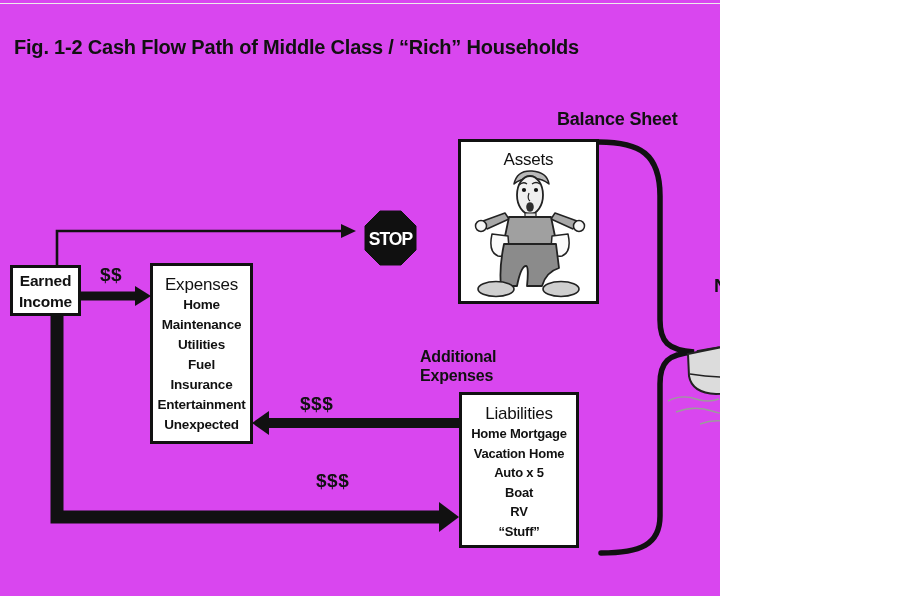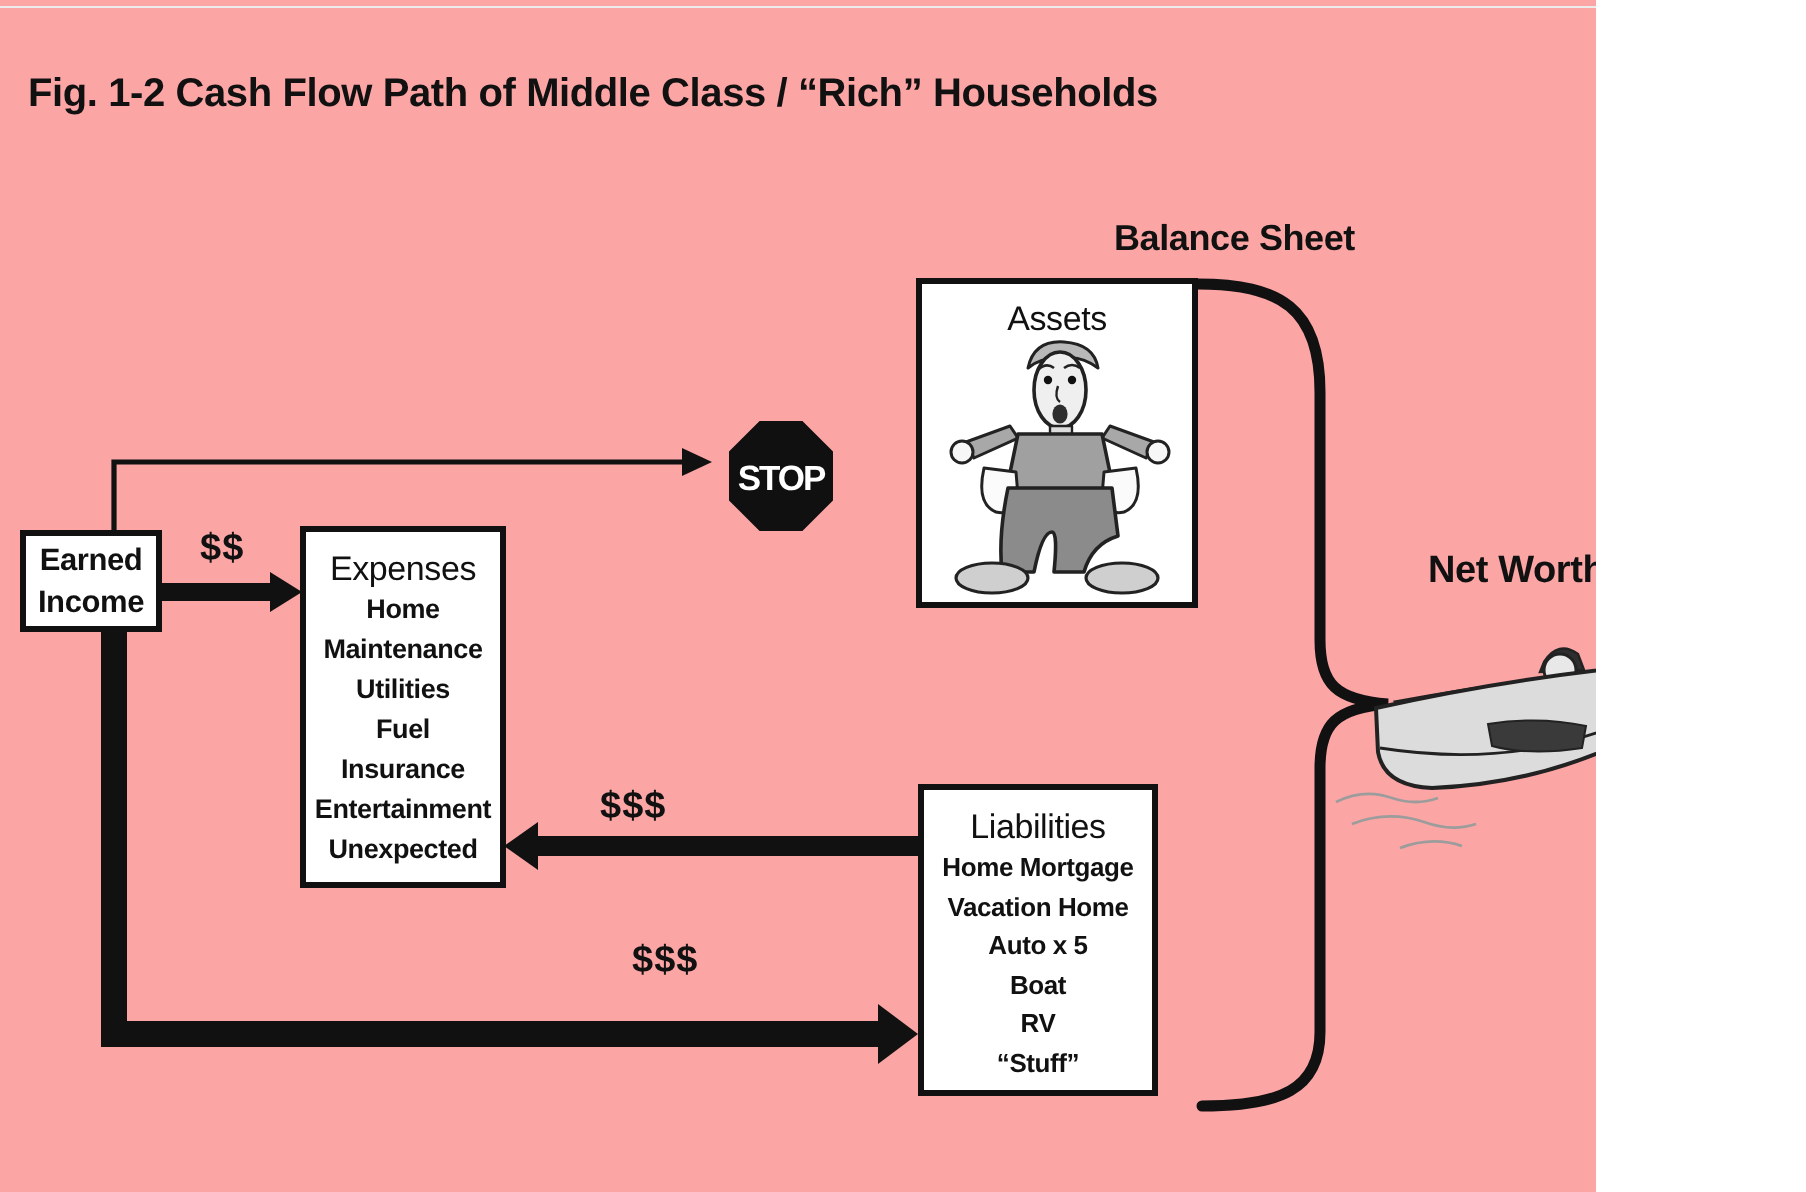--- a/index.html
+++ b/index.html
@@ -1,17 +1,17 @@
 <!DOCTYPE html>
 <html><head>
 <meta charset="utf-8">
 <style>
   html,body{margin:0;padding:0;background:#fff;}
   .canvas{
-    position:relative;width:798px;height:596px;background:#fca5a5;
+    position:relative;width:720px;height:596px;background:#d946ef;
     font-family:"Liberation Sans",sans-serif;color:#111;overflow:hidden;
   }
   .lbl{position:absolute;font-weight:bold;white-space:nowrap;letter-spacing:-0.2px;}
   .title{left:14px;top:36px;font-size:20px;}
   .sec-label{font-size:18px;}
   .income-statement{left:57px;top:109px;}
   .balance-sheet{left:557px;top:109px;}
   .net-worth{left:714px;top:275px;font-size:19px;text-align:center;}
   .addl-exp{left:420px;top:347px;font-size:16px;line-height:19px;white-space:normal;width:92px;text-align:left;}
   .flow{font-size:19px;letter-spacing:0.5px;}
@@ -34,20 +34,21 @@
 </head>
 <body>
 
 <div class="canvas">
 
   <div class="scan-line"></div>
 
   <div class="lbl title">Fig. 1-2 Cash Flow Path of Middle Class / “Rich” Households</div>
   <div class="lbl sec-label balance-sheet">Balance Sheet</div>
   <div class="lbl net-worth">Net Worth</div>
+  <div class="lbl addl-exp">Additional Expenses</div>
 
   <div class="lbl flow flow-ss">$$</div>
   <div class="lbl flow flow-sss-upper">$$$</div>
   <div class="lbl flow flow-sss-lower">$$$</div>
 
   <div class="box earned-box">Earned Income</div>
 
   <div class="box expenses-box">
     <div class="box-title">Expenses</div>
     <div class="box-item">Home</div>

